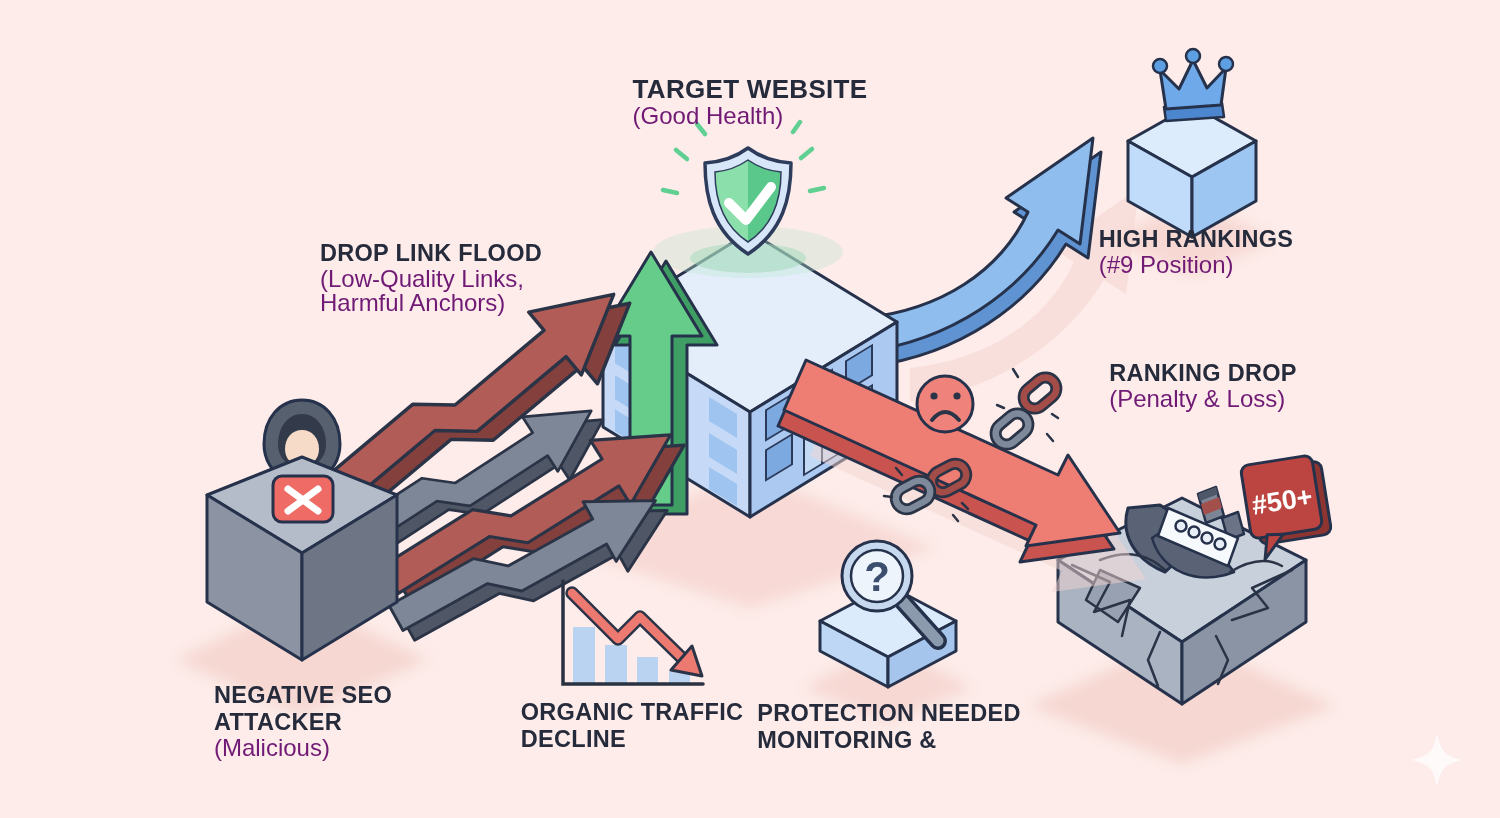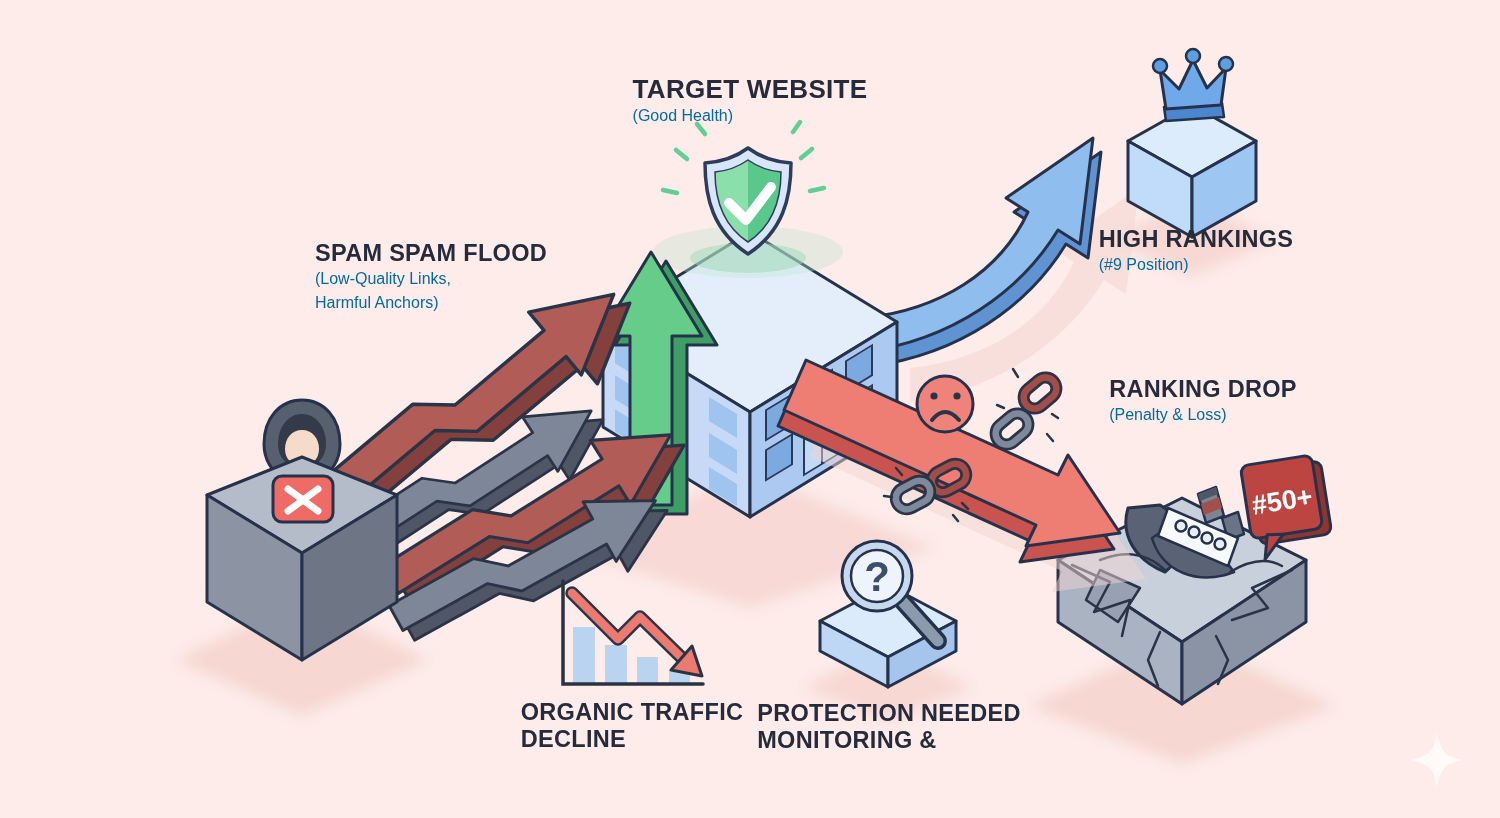--- a/index.html
+++ b/index.html
@@ -1,21 +1,21 @@
 <!DOCTYPE html>
 <html><head>
 <meta charset="utf-8">
 <style>
   html,body{margin:0;padding:0;}
   body{background:#fdecea;font-family:"Liberation Sans",sans-serif;}
   .canvas{position:relative;width:1500px;height:818px;background:#fdecea;overflow:hidden;}
   .canvas svg{position:absolute;left:0;top:0;}
   .label{position:absolute;transform:translateX(-50%);text-align:left;color:#262b3c;white-space:nowrap;}
   .label .t{font-weight:bold;font-size:23.5px;line-height:27px;letter-spacing:.3px;}
-  .label .s{font-size:16px;line-height:24px;color:#0369a1;}
+  .label .s{font-size:24px;line-height:24px;color:#701a75;}
   .label.big .t{font-size:26px;line-height:30px;}
   
   .arr use{stroke:#2b3447;stroke-width:2.6;stroke-linejoin:round;}
   .arr-red .side{fill:#83403d}
   .arr-red .face{fill:#b25c57}
   .arr-gray .side{fill:#4f5766}
   .arr-gray .face{fill:#7e8797}
   .outl{stroke:#26324b;stroke-width:3;stroke-linejoin:round;}
   .thin{stroke:#26324b;stroke-width:2.5;stroke-linejoin:round;}
 </style>
@@ -251,35 +251,40 @@
 
   <path fill="#ffffff" opacity=".75" d="M1437,733 C1441,752 1444,755 1462,760 C1444,765 1441,768 1437,787 C1433,768 1430,765 1412,760 C1430,755 1433,752 1437,733 Z"></path>
 </svg>
 
 <div class="label big" style="left:750px;top:74px">
   <div class="t">TARGET WEBSITE</div>
   <div class="s">(Good Health)</div>
 </div>
 
 <div class="label" style="left:431px;top:240px">
-  <div class="t">SPAM SPAM FLOOD</div>
+  <div class="t">DROP LINK FLOOD</div>
   <div class="s">(Low-Quality Links,</div>
   <div class="s">Harmful Anchors)</div>
 </div>
 
 <div class="label" style="left:1196px;top:226px">
   <div class="t">HIGH RANKINGS</div>
   <div class="s">(#9 Position)</div>
 </div>
 
-<div class="label" style="left:1203px;top:376px">
+<div class="label" style="left:1203px;top:360px">
   <div class="t">RANKING DROP</div>
   <div class="s">(Penalty &amp; Loss)</div>
 </div>
 
+<div class="label" style="left:303px;top:682px">
+  <div class="t">NEGATIVE SEO</div>
+  <div class="t">ATTACKER</div>
+  <div class="s">(Malicious)</div>
+</div>
 
 <div class="label" style="left:632px;top:699px">
   <div class="t">ORGANIC TRAFFIC</div>
   <div class="t">DECLINE</div>
 </div>
 
 <div class="label" style="left:889px;top:700px">
   <div class="t">PROTECTION NEEDED</div>
   <div class="t">MONITORING &amp;</div>
 </div>

